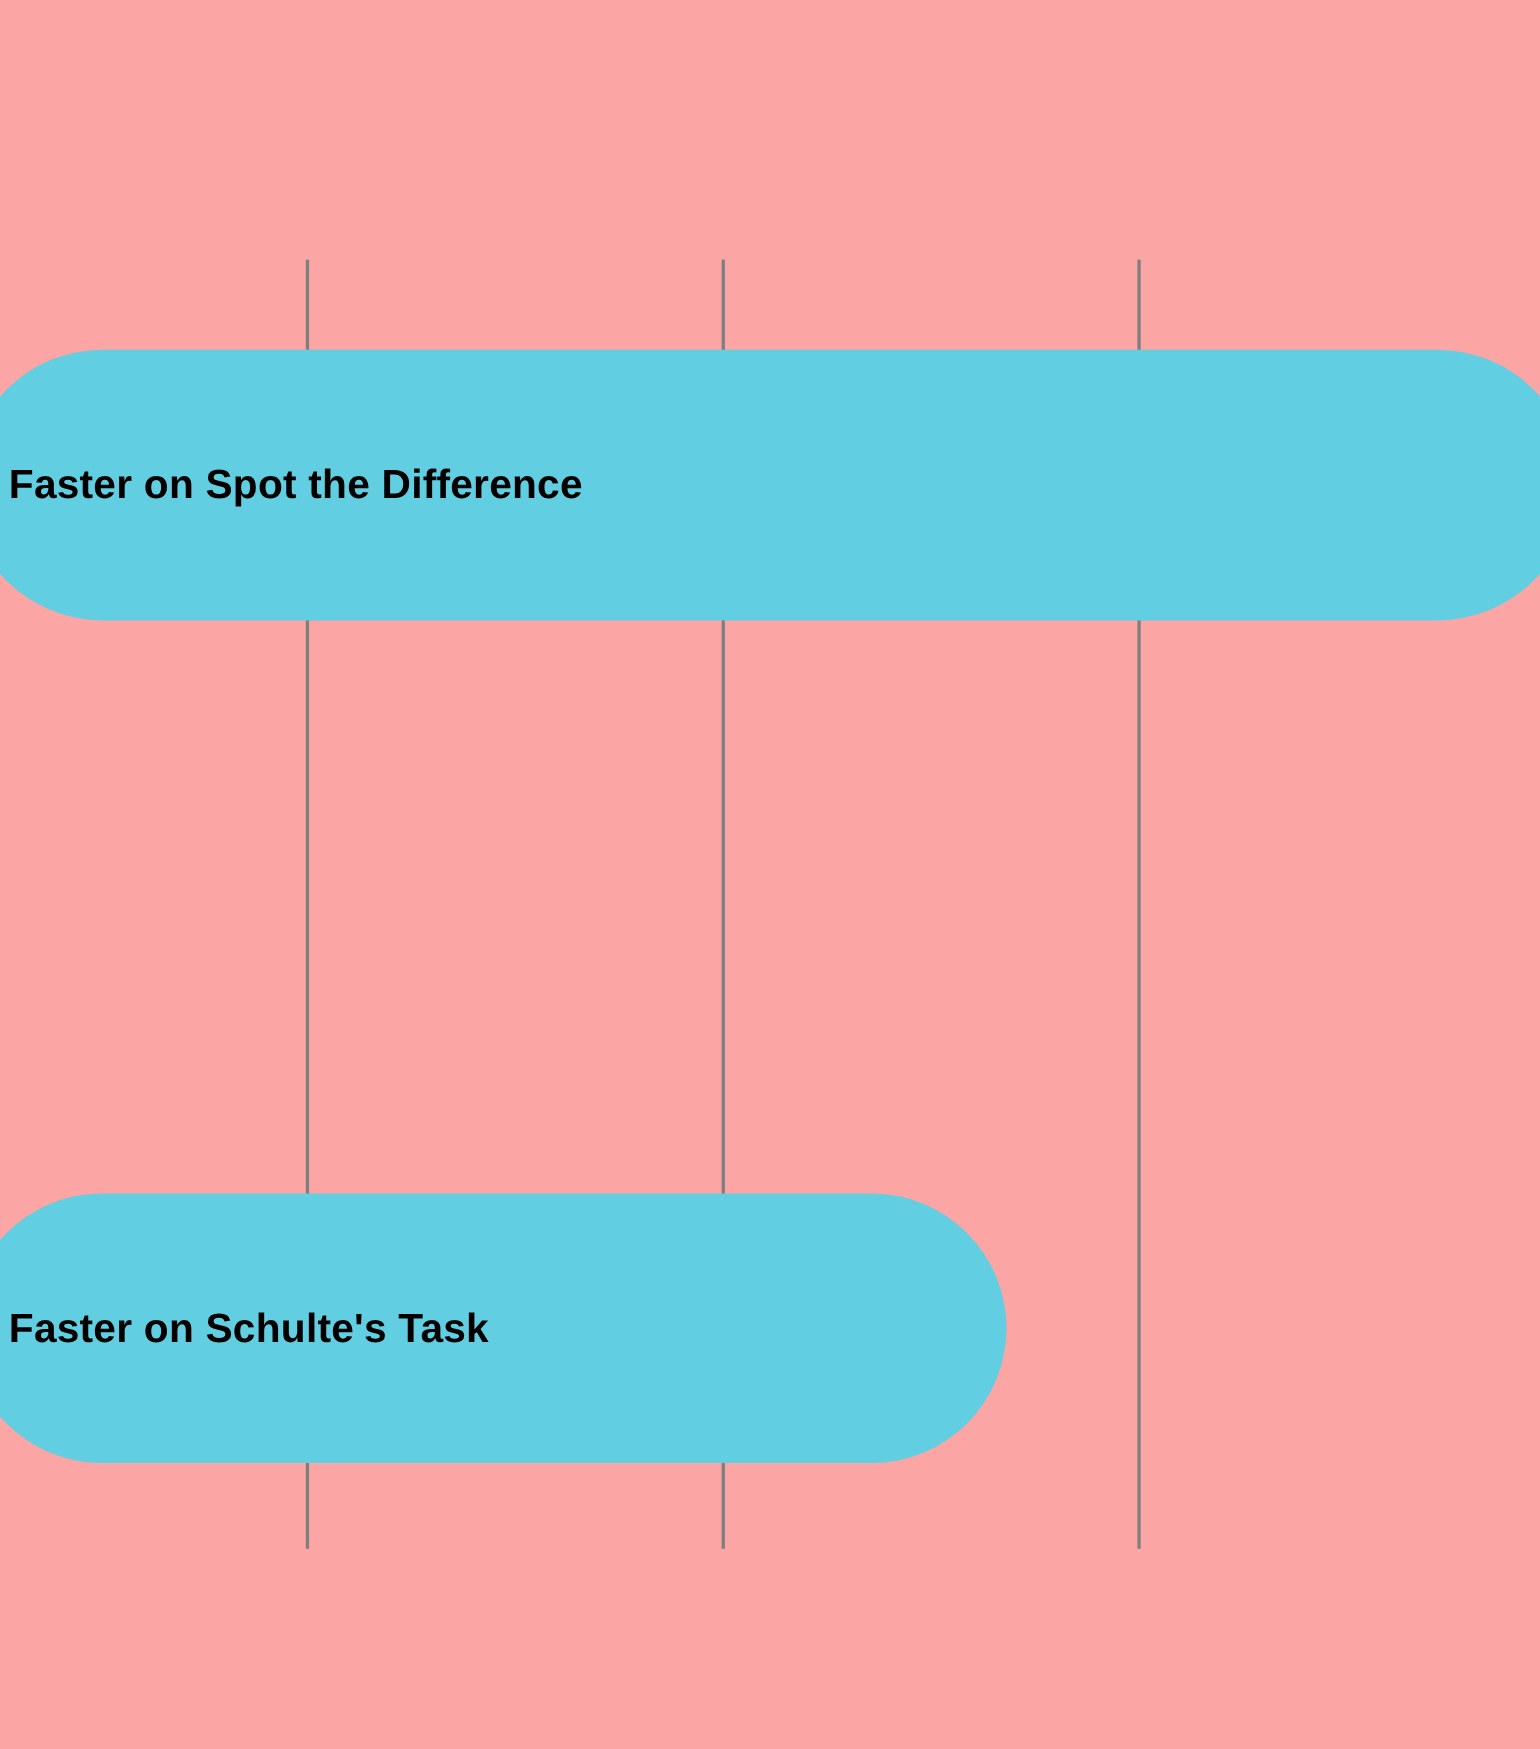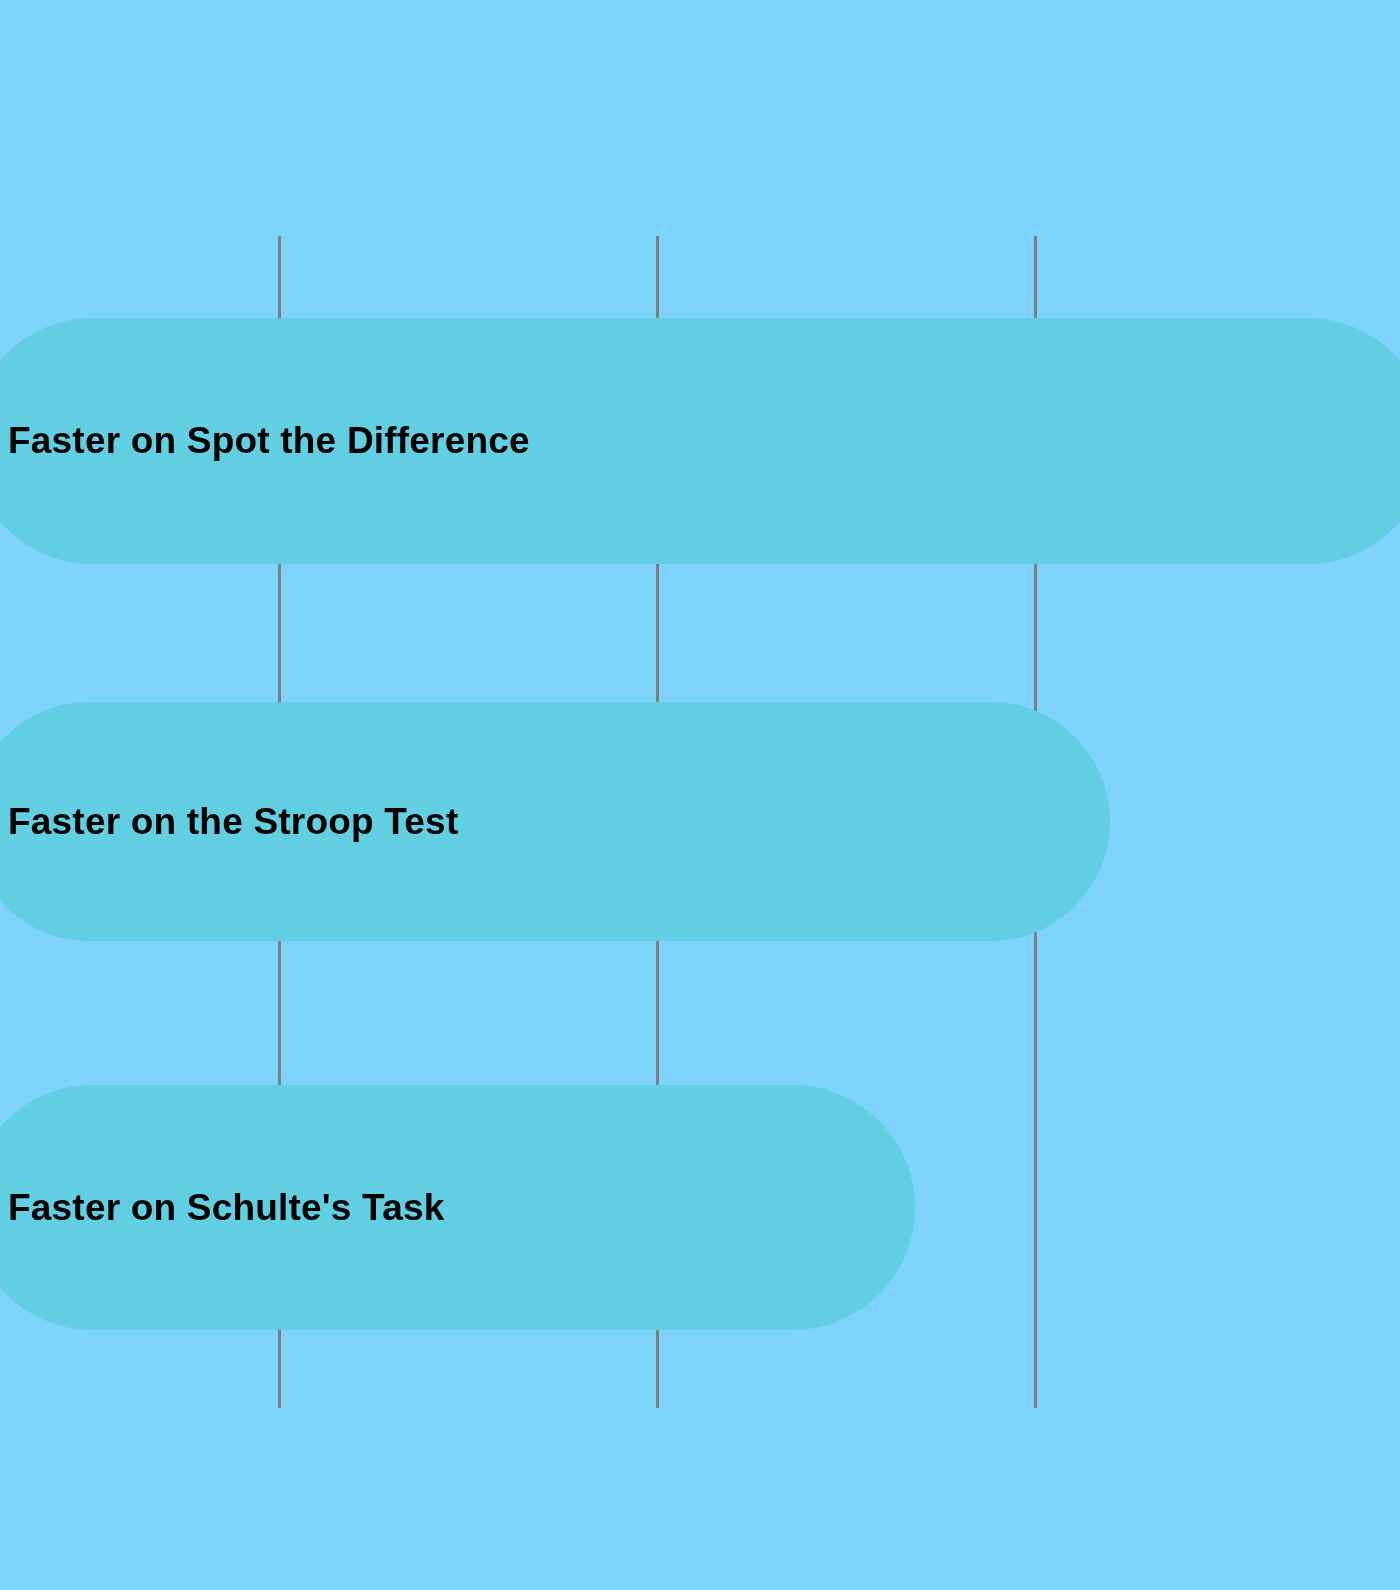--- a/index.html
+++ b/index.html
@@ -46,37 +46,33 @@
     font-weight: bold;
     font-size: 37px;
     letter-spacing: 0.2px;
     white-space: nowrap;
     z-index: 3;
   }
 </style>
 </head>
 <body>
 
-<div id="chart-root" style="background: #7dd3fc;">
+<div id="chart-root" style="background: #fca5a5;">
 
   <div class="plot-area">
 
     <div class="gridline" style="left: 278px; top: 236px; height: 1172px; background: rgb(127, 127, 127);"></div>
     <div class="gridline" style="left: 656px; top: 236px; height: 1172px; background: rgb(127, 127, 127);"></div>
     <div class="gridline" style="left: 1034px; top: 236px; height: 1172px; background: rgb(127, 127, 127);"></div>
 
     <div class="bar-track" style="top: 318px; height: 246px;">
       <div class="bar" style="left: -30px; width: 1460px; background: rgb(98, 206, 225); border-radius: 123px;"></div>
       <div class="bar-label" style="left: 8px;">Faster on Spot the Difference</div>
     </div>
 
-    <div class="bar-track" style="top: 702px; height: 239px;">
-      <div class="bar" style="left: -30px; width: 1140px; background: rgb(98, 206, 225); border-radius: 119.5px;"></div>
-      <div class="bar-label" style="left: 8px;">Faster on the Stroop Test</div>
-    </div>
 
     <div class="bar-track" style="top: 1085px; height: 245px; padding-left: 12px;">
       <div class="bar" style="left: -30px; width: 945px; background: rgb(98, 206, 225); border-radius: 122.5px;"></div>
       <div class="bar-label" style="left: 8px;">Faster on Schulte's Task</div>
     </div>
 
   </div>
 </div>
 
 </body></html>

